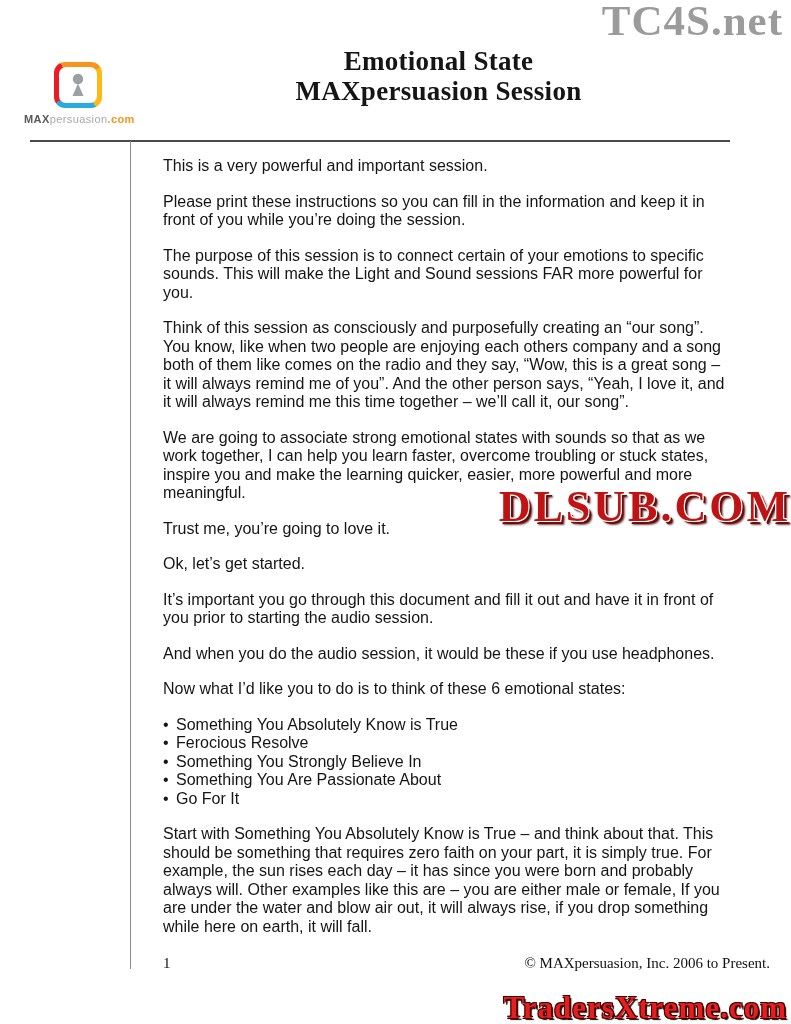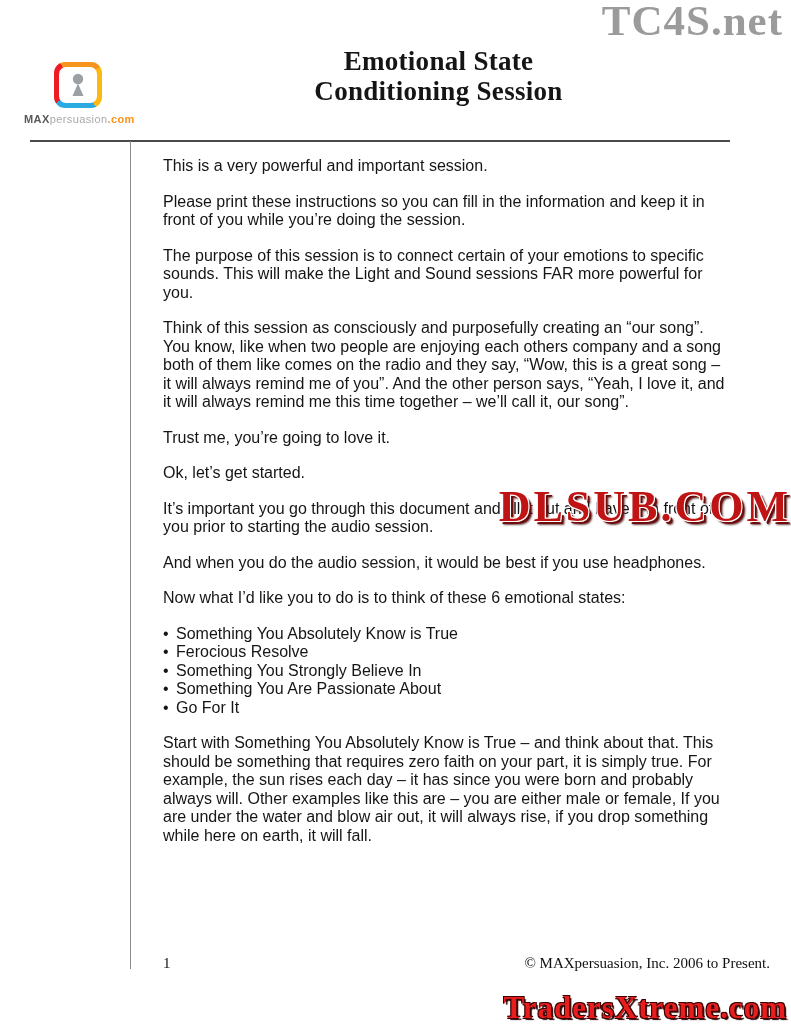--- a/index.html
+++ b/index.html
@@ -86,21 +86,21 @@
 </style>
 </head>
 <body>
 
 <div class="page">
 
   <div class="wm-tc4s">TC4S.net</div>
 
   <div class="doc-title">
     <div>Emotional State</div>
-    <div>Conditioning Session</div>
+    <div>MAXpersuasion Session</div>
   </div>
 
   <div class="logo">
     <div class="logo-icon">
       <div class="logo-icon-inner">
         <svg width="20" height="26" viewBox="0 0 20 26">
           <circle cx="10" cy="7" r="5.2" fill="#9aa0a4"></circle>
           <path d="M10 11.5 L4.5 24 L15.5 24 Z" fill="#9aa0a4"></path>
         </svg>
       </div>
@@ -109,24 +109,25 @@
   </div>
 
   <div class="header-rule"></div>
   <div class="margin-rule"></div>
 
   <div class="body-text">
     <p>This is a very powerful and important session.</p>
     <p>Please print these instructions so you can fill in the information and keep it in front of you while you’re doing the session.</p>
     <p>The purpose of this session is to connect certain of your emotions to specific sounds. This will make the Light and Sound sessions FAR more powerful for you.</p>
     <p>Think of this session as consciously and purposefully creating an “our song”. You know, like when two people are enjoying each others company and a song both of them like comes on the radio and they say, “Wow, this is a great song – it will always remind me of you”. And the other person says, “Yeah, I love it, and it will always remind me this time together – we’ll call it, our song”.</p>
+    <p>We are going to associate strong emotional states with sounds so that as we work together, I can help you learn faster, overcome troubling or stuck states, inspire you and make the learning quicker, easier, more powerful and more meaningful.</p>
     <p>Trust me, you’re going to love it.</p>
     <p>Ok, let’s get started.</p>
     <p>It’s important you go through this document and fill it out and have it in front of you prior to starting the audio session.</p>
-    <p>And when you do the audio session, it would be best if you use headphones.</p>
+    <p>And when you do the audio session, it would be these if you use headphones.</p>
     <p>Now what I’d like you to do is to think of these 6 emotional states:</p>
 
     <ul class="bullets">
       <li>Something You Absolutely Know is True</li>
       <li>Ferocious Resolve</li>
       <li>Something You Strongly Believe In</li>
       <li>Something You Are Passionate About</li>
       <li>Go For It</li>
     </ul>
 

